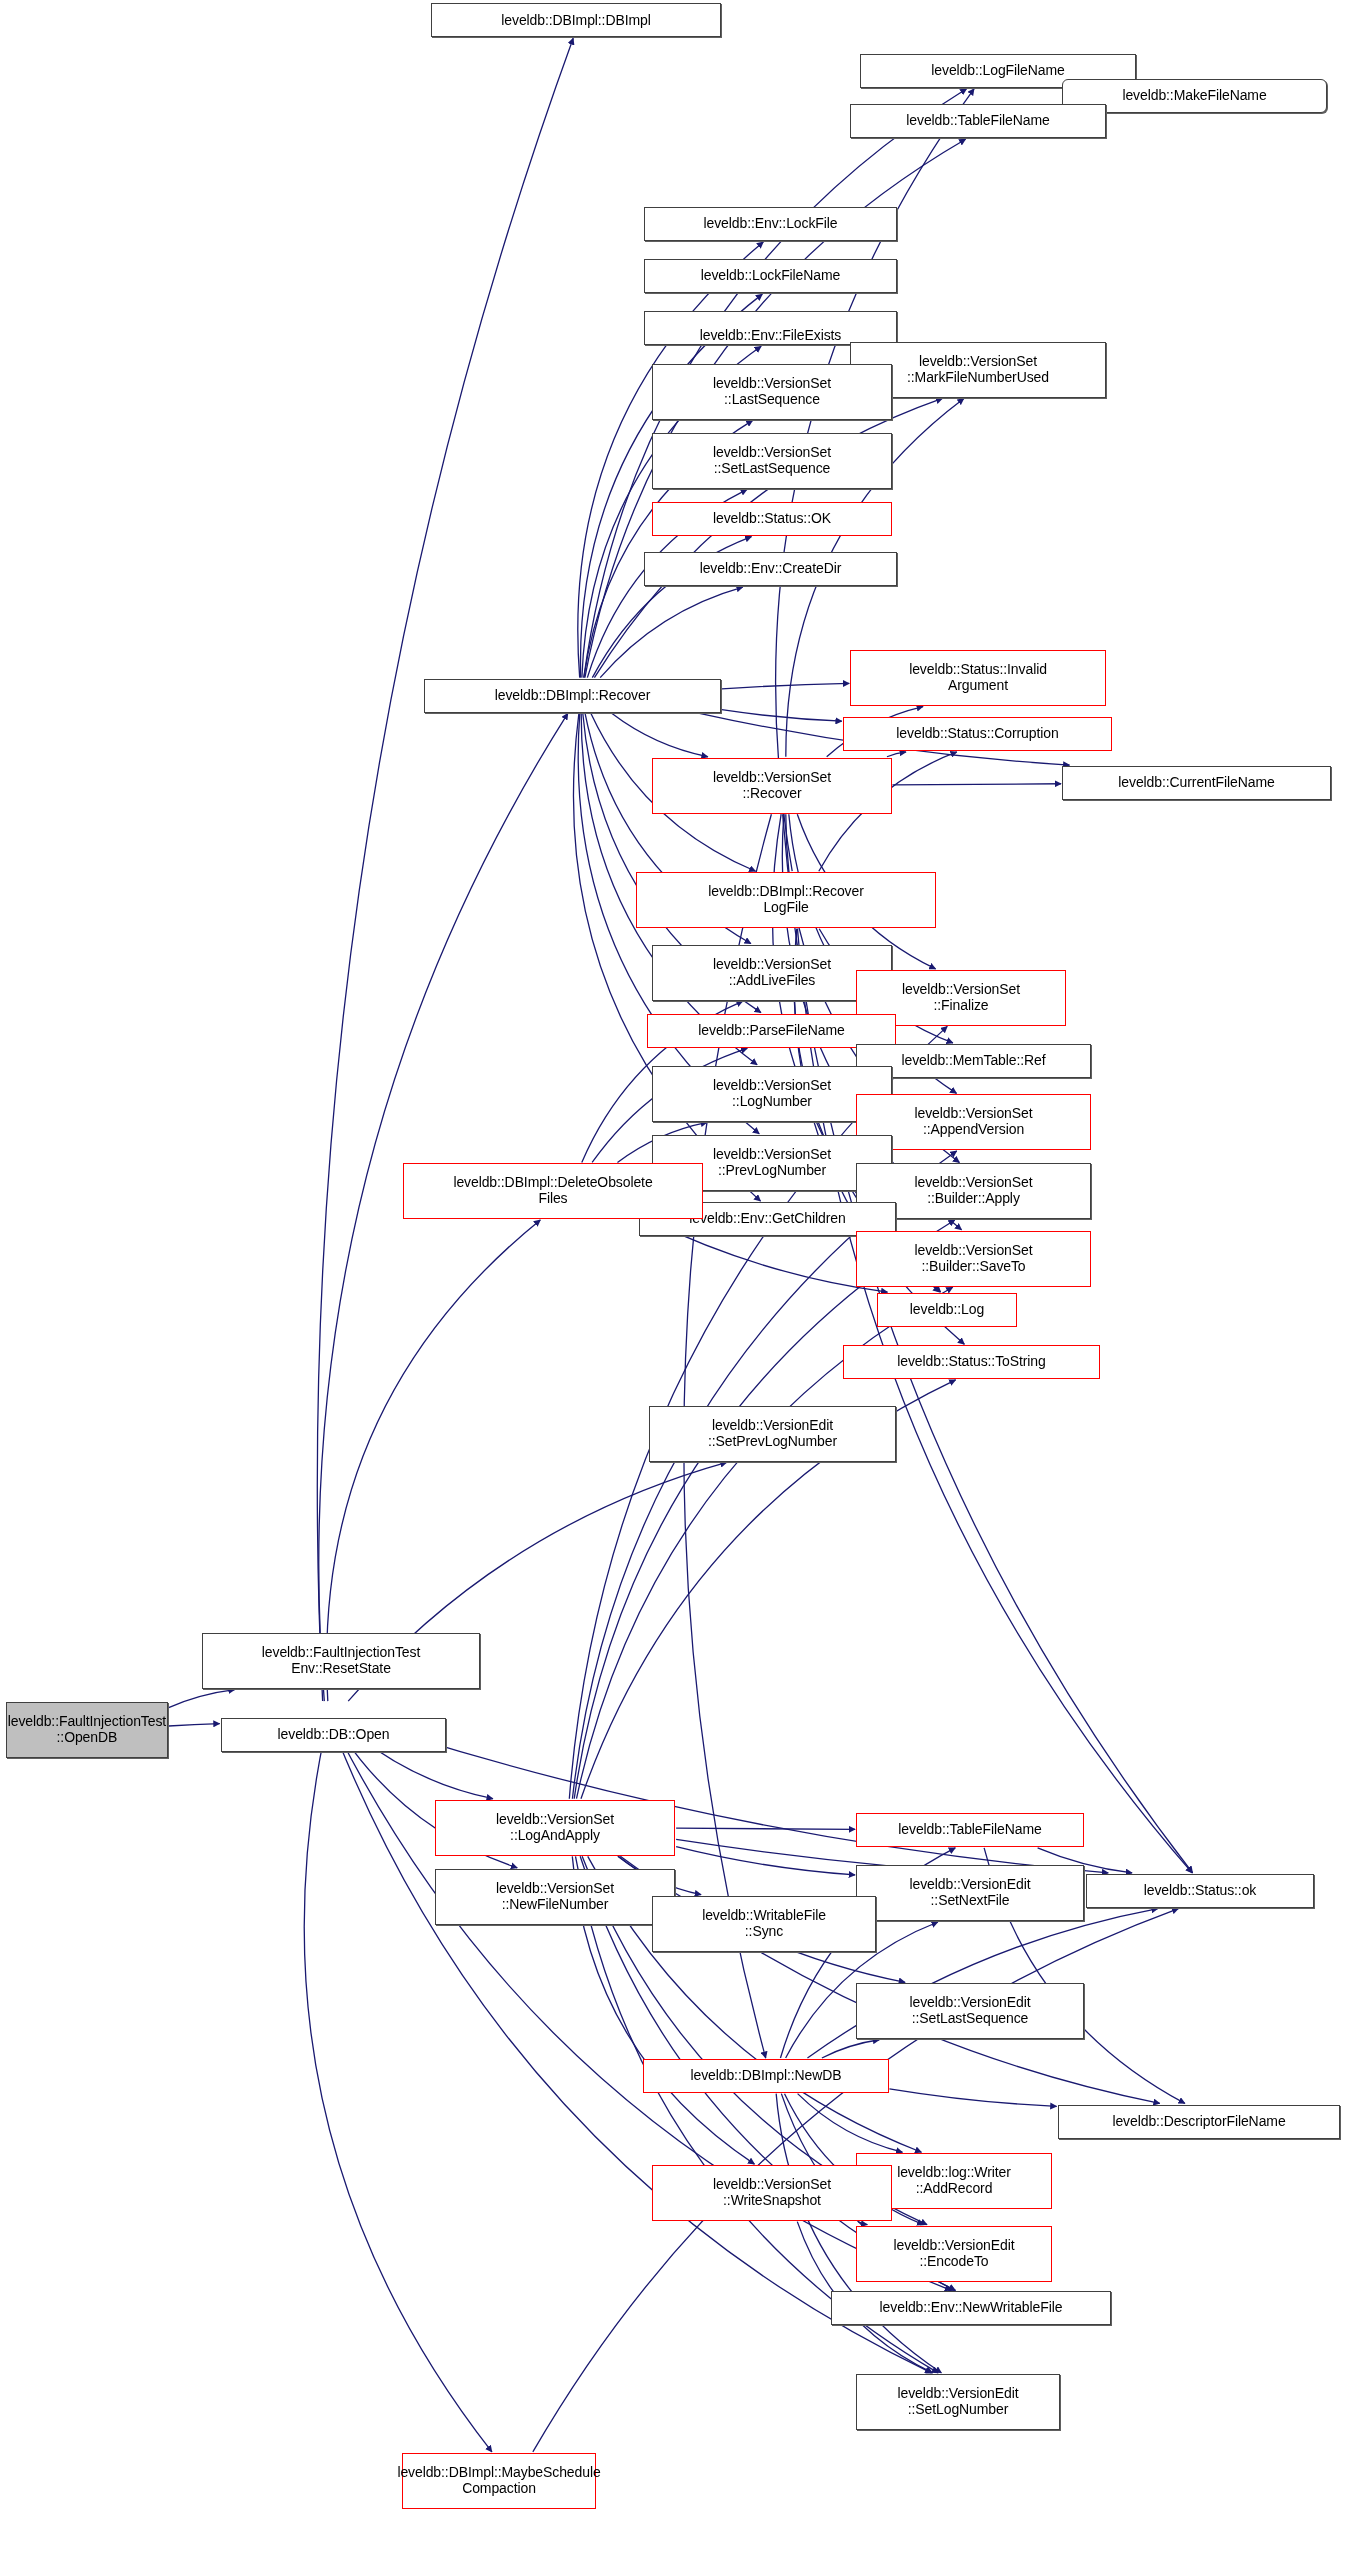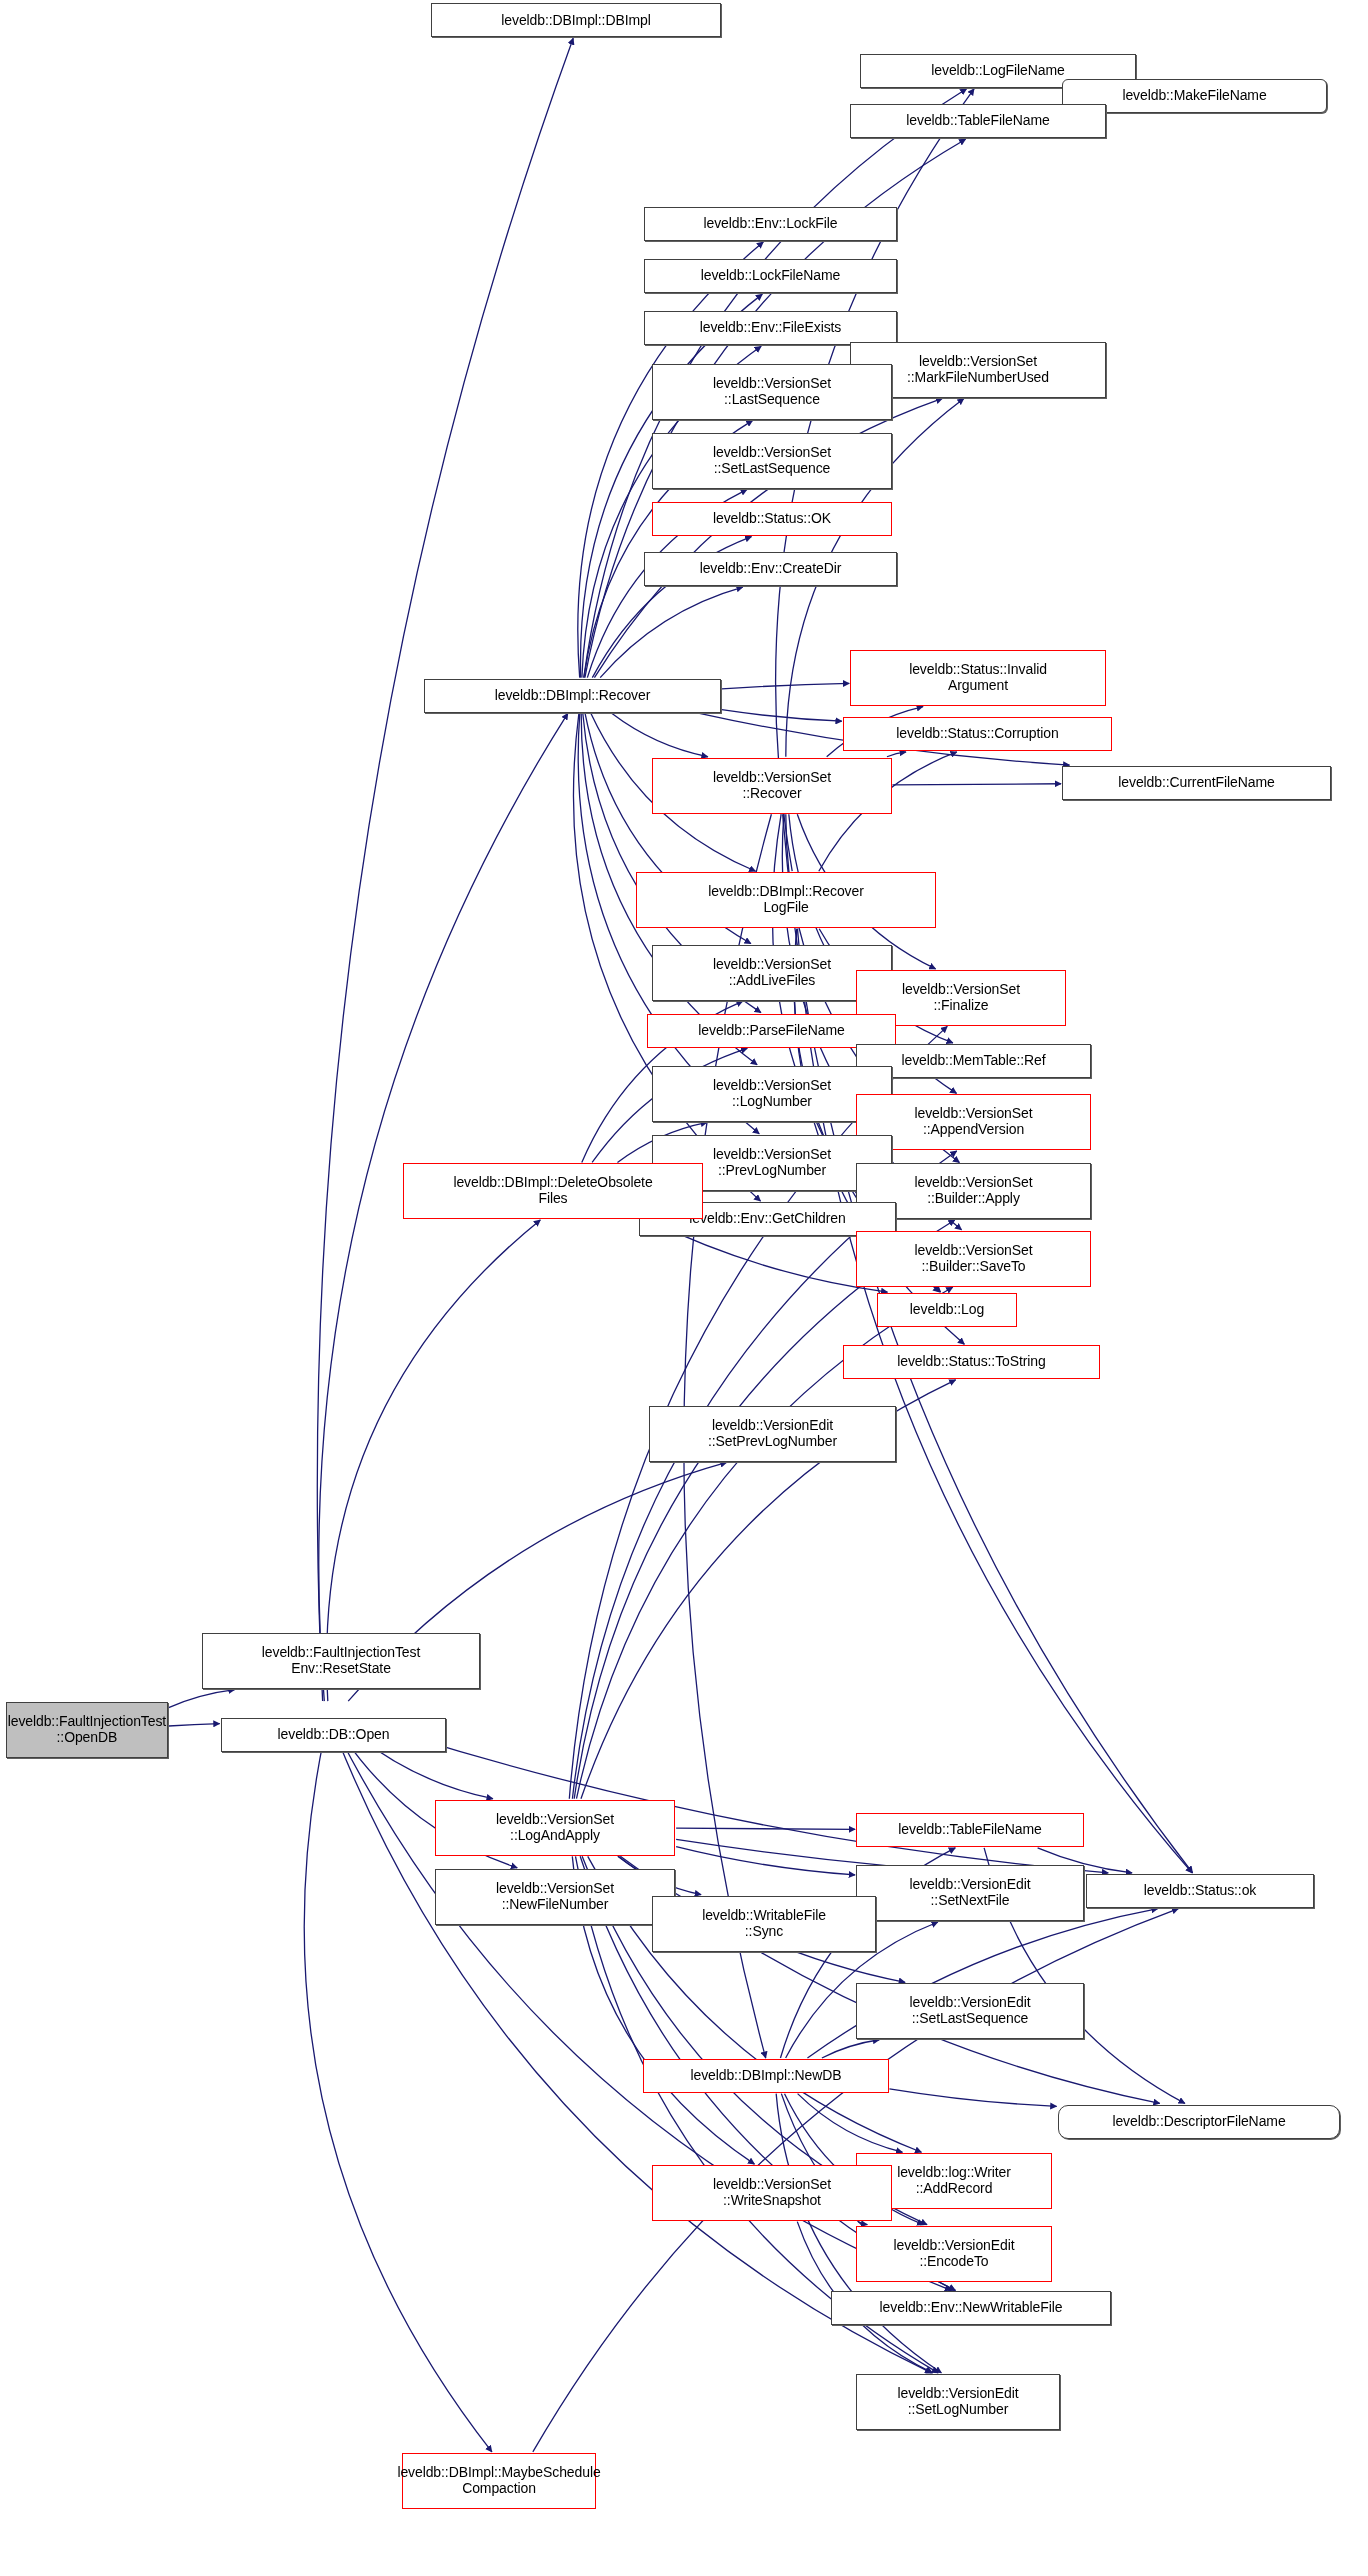--- a/index.html
+++ b/index.html
@@ -157,21 +157,21 @@
         <path d="M 534.8 2460.7 Q 760.4 2071.1 1182.7 1915.3" marker-end="url(#arrow)"></path>
       </g>
   </svg>
   <div id="node-layer">
       <div class="node gray-border" style="left: 431px; top: 3.4px; width: 290px; height: 34px;"><span class="node-label">leveldb::DBImpl::DBImpl</span></div>
       <div class="node gray-border" style="left: 812px; top: 54px; width: 276px; height: 34px; margin-left: 48px;"><span class="node-label">leveldb::LogFileName</span></div>
       <div class="node gray-border" style="left: 1062px; top: 79px; width: 265px; height: 34px; border-radius: 6px;"><span class="node-label">leveldb::MakeFileName</span></div>
       <div class="node gray-border" style="left: 850px; top: 104px; width: 256px; height: 34px;"><span class="node-label">leveldb::TableFileName</span></div>
       <div class="node gray-border" style="left: 644px; top: 207px; width: 253px; height: 34px;"><span class="node-label">leveldb::Env::LockFile</span></div>
       <div class="node gray-border" style="left: 644px; top: 259px; width: 253px; height: 34px;"><span class="node-label">leveldb::LockFileName</span></div>
-      <div class="node gray-border" style="left: 644px; top: 311px; width: 253px; height: 34px;"><span class="node-label">leveldb::Env::FileExists</span></div>
+      <div class="node gray-border" style="left: 644px; top: 311px; width: 253px; height: 34px; align-items: flex-end;"><span class="node-label">leveldb::Env::FileExists</span></div>
       <div class="node gray-border" style="left: 850px; top: 342px; width: 256px; height: 56px;"><span class="node-label">leveldb::VersionSet
 ::MarkFileNumberUsed</span></div>
       <div class="node gray-border" style="left: 652px; top: 364px; width: 240px; height: 56px;"><span class="node-label">leveldb::VersionSet
 ::LastSequence</span></div>
       <div class="node gray-border" style="left: 652px; top: 433px; width: 240px; height: 56px;"><span class="node-label">leveldb::VersionSet
 ::SetLastSequence</span></div>
       <div class="node red-border" style="left: 652px; top: 502px; width: 240px; height: 34px;"><span class="node-label">leveldb::Status::OK</span></div>
       <div class="node gray-border" style="left: 644px; top: 552px; width: 253px; height: 34px;"><span class="node-label">leveldb::Env::CreateDir</span></div>
       <div class="node red-border" style="left: 850px; top: 650px; width: 256px; height: 56px;"><span class="node-label">leveldb::Status::Invalid
 Argument</span></div>
@@ -216,21 +216,21 @@
       <div class="node gray-border" style="left: 1086px; top: 1874px; width: 228px; height: 34px;"><span class="node-label">leveldb::Status::ok</span></div>
       <div class="node gray-border" style="left: 856px; top: 1865px; width: 228px; height: 56px;"><span class="node-label">leveldb::VersionEdit
 ::SetNextFile</span></div>
       <div class="node gray-border" style="left: 435px; top: 1869px; width: 240px; height: 56px;"><span class="node-label">leveldb::VersionSet
 ::NewFileNumber</span></div>
       <div class="node gray-border" style="left: 652px; top: 1896px; width: 224px; height: 56px;"><span class="node-label">leveldb::WritableFile
 ::Sync</span></div>
       <div class="node gray-border" style="left: 856px; top: 1983px; width: 228px; height: 56px;"><span class="node-label">leveldb::VersionEdit
 ::SetLastSequence</span></div>
       <div class="node red-border" style="left: 643px; top: 2059px; width: 246px; height: 34px;"><span class="node-label">leveldb::DBImpl::NewDB</span></div>
-      <div class="node gray-border" style="left: 1058px; top: 2105px; width: 282px; height: 34px; border-radius: 10px;"><span class="node-label">leveldb::DescriptorFileName</span></div>
+      <div class="node gray-border" style="left: 1058px; top: 2105px; width: 282px; height: 34px;"><span class="node-label">leveldb::DescriptorFileName</span></div>
       <div class="node red-border" style="left: 856px; top: 2153px; width: 196px; height: 56px;"><span class="node-label">leveldb::log::Writer
 ::AddRecord</span></div>
       <div class="node red-border" style="left: 652px; top: 2165px; width: 240px; height: 56px;"><span class="node-label">leveldb::VersionSet
 ::WriteSnapshot</span></div>
       <div class="node red-border" style="left: 856px; top: 2226px; width: 196px; height: 56px;"><span class="node-label">leveldb::VersionEdit
 ::EncodeTo</span></div>
       <div class="node gray-border" style="left: 831px; top: 2291px; width: 280px; height: 34px;"><span class="node-label">leveldb::Env::NewWritableFile</span></div>
       <div class="node gray-border" style="left: 856px; top: 2374px; width: 204px; height: 56px;"><span class="node-label">leveldb::VersionEdit
 ::SetLogNumber</span></div>
       <div class="node red-border" style="left: 402px; top: 2453px; width: 194px; height: 56px;"><span class="node-label">leveldb::DBImpl::MaybeSchedule

